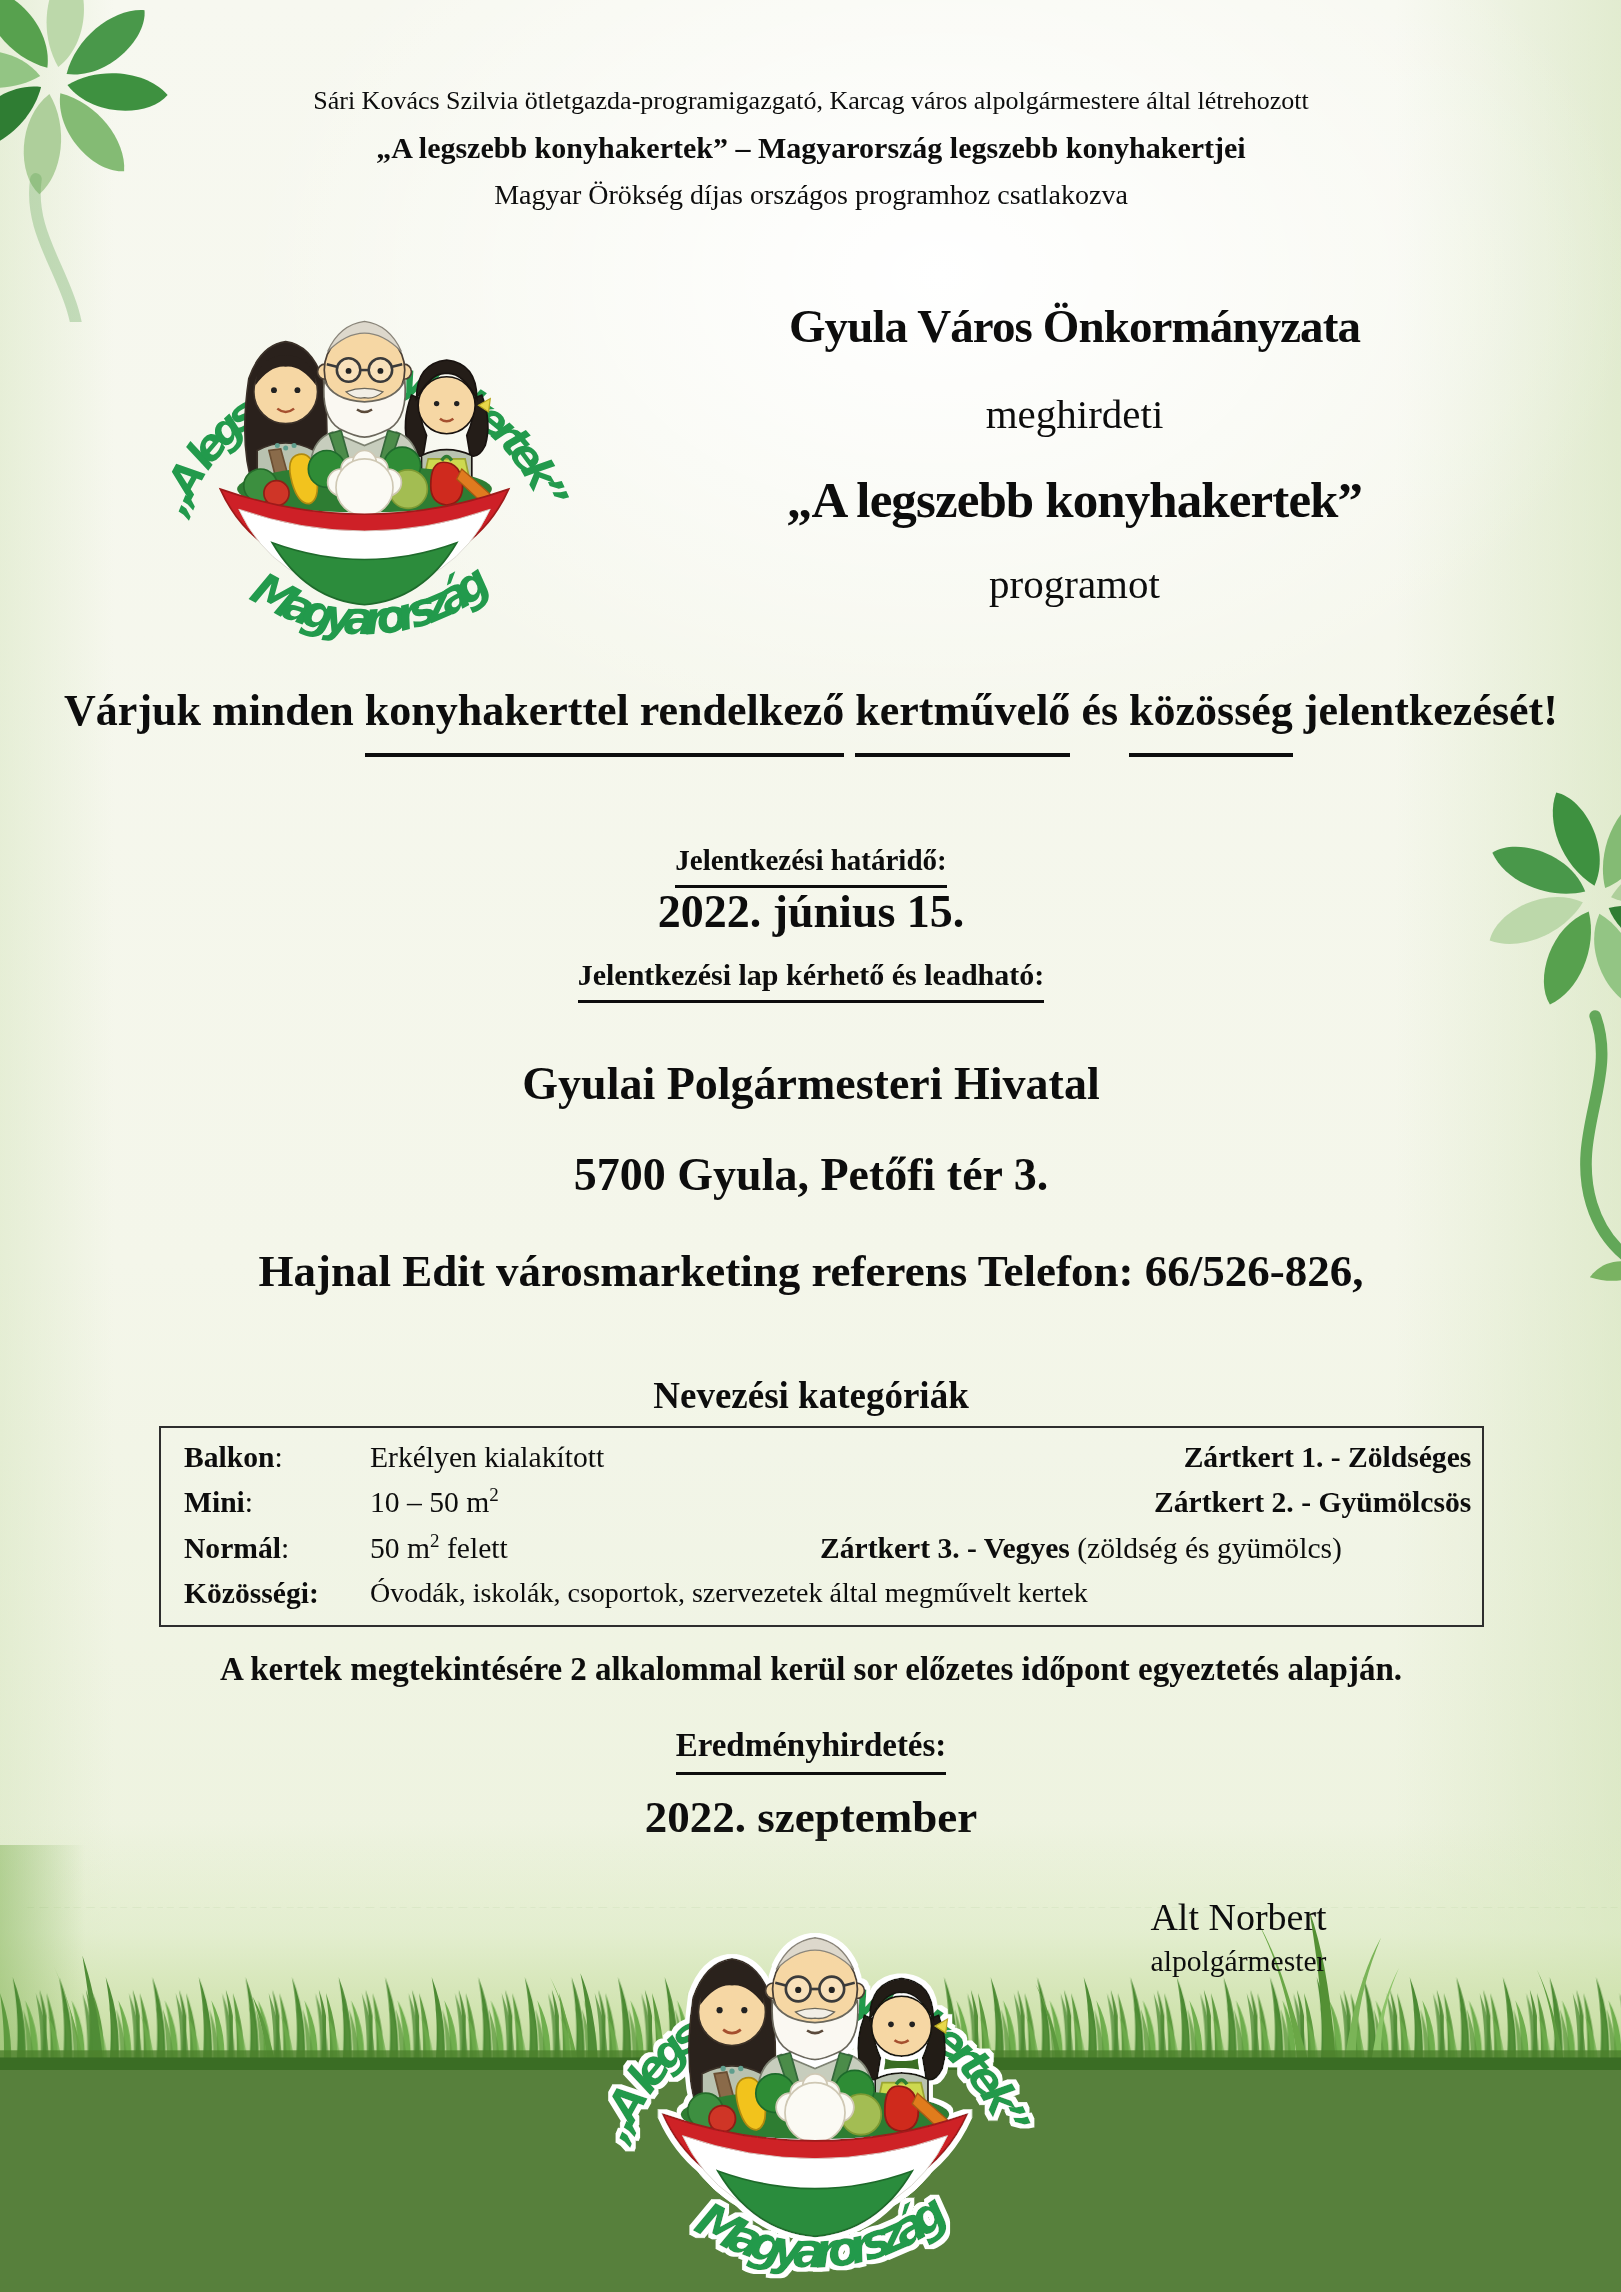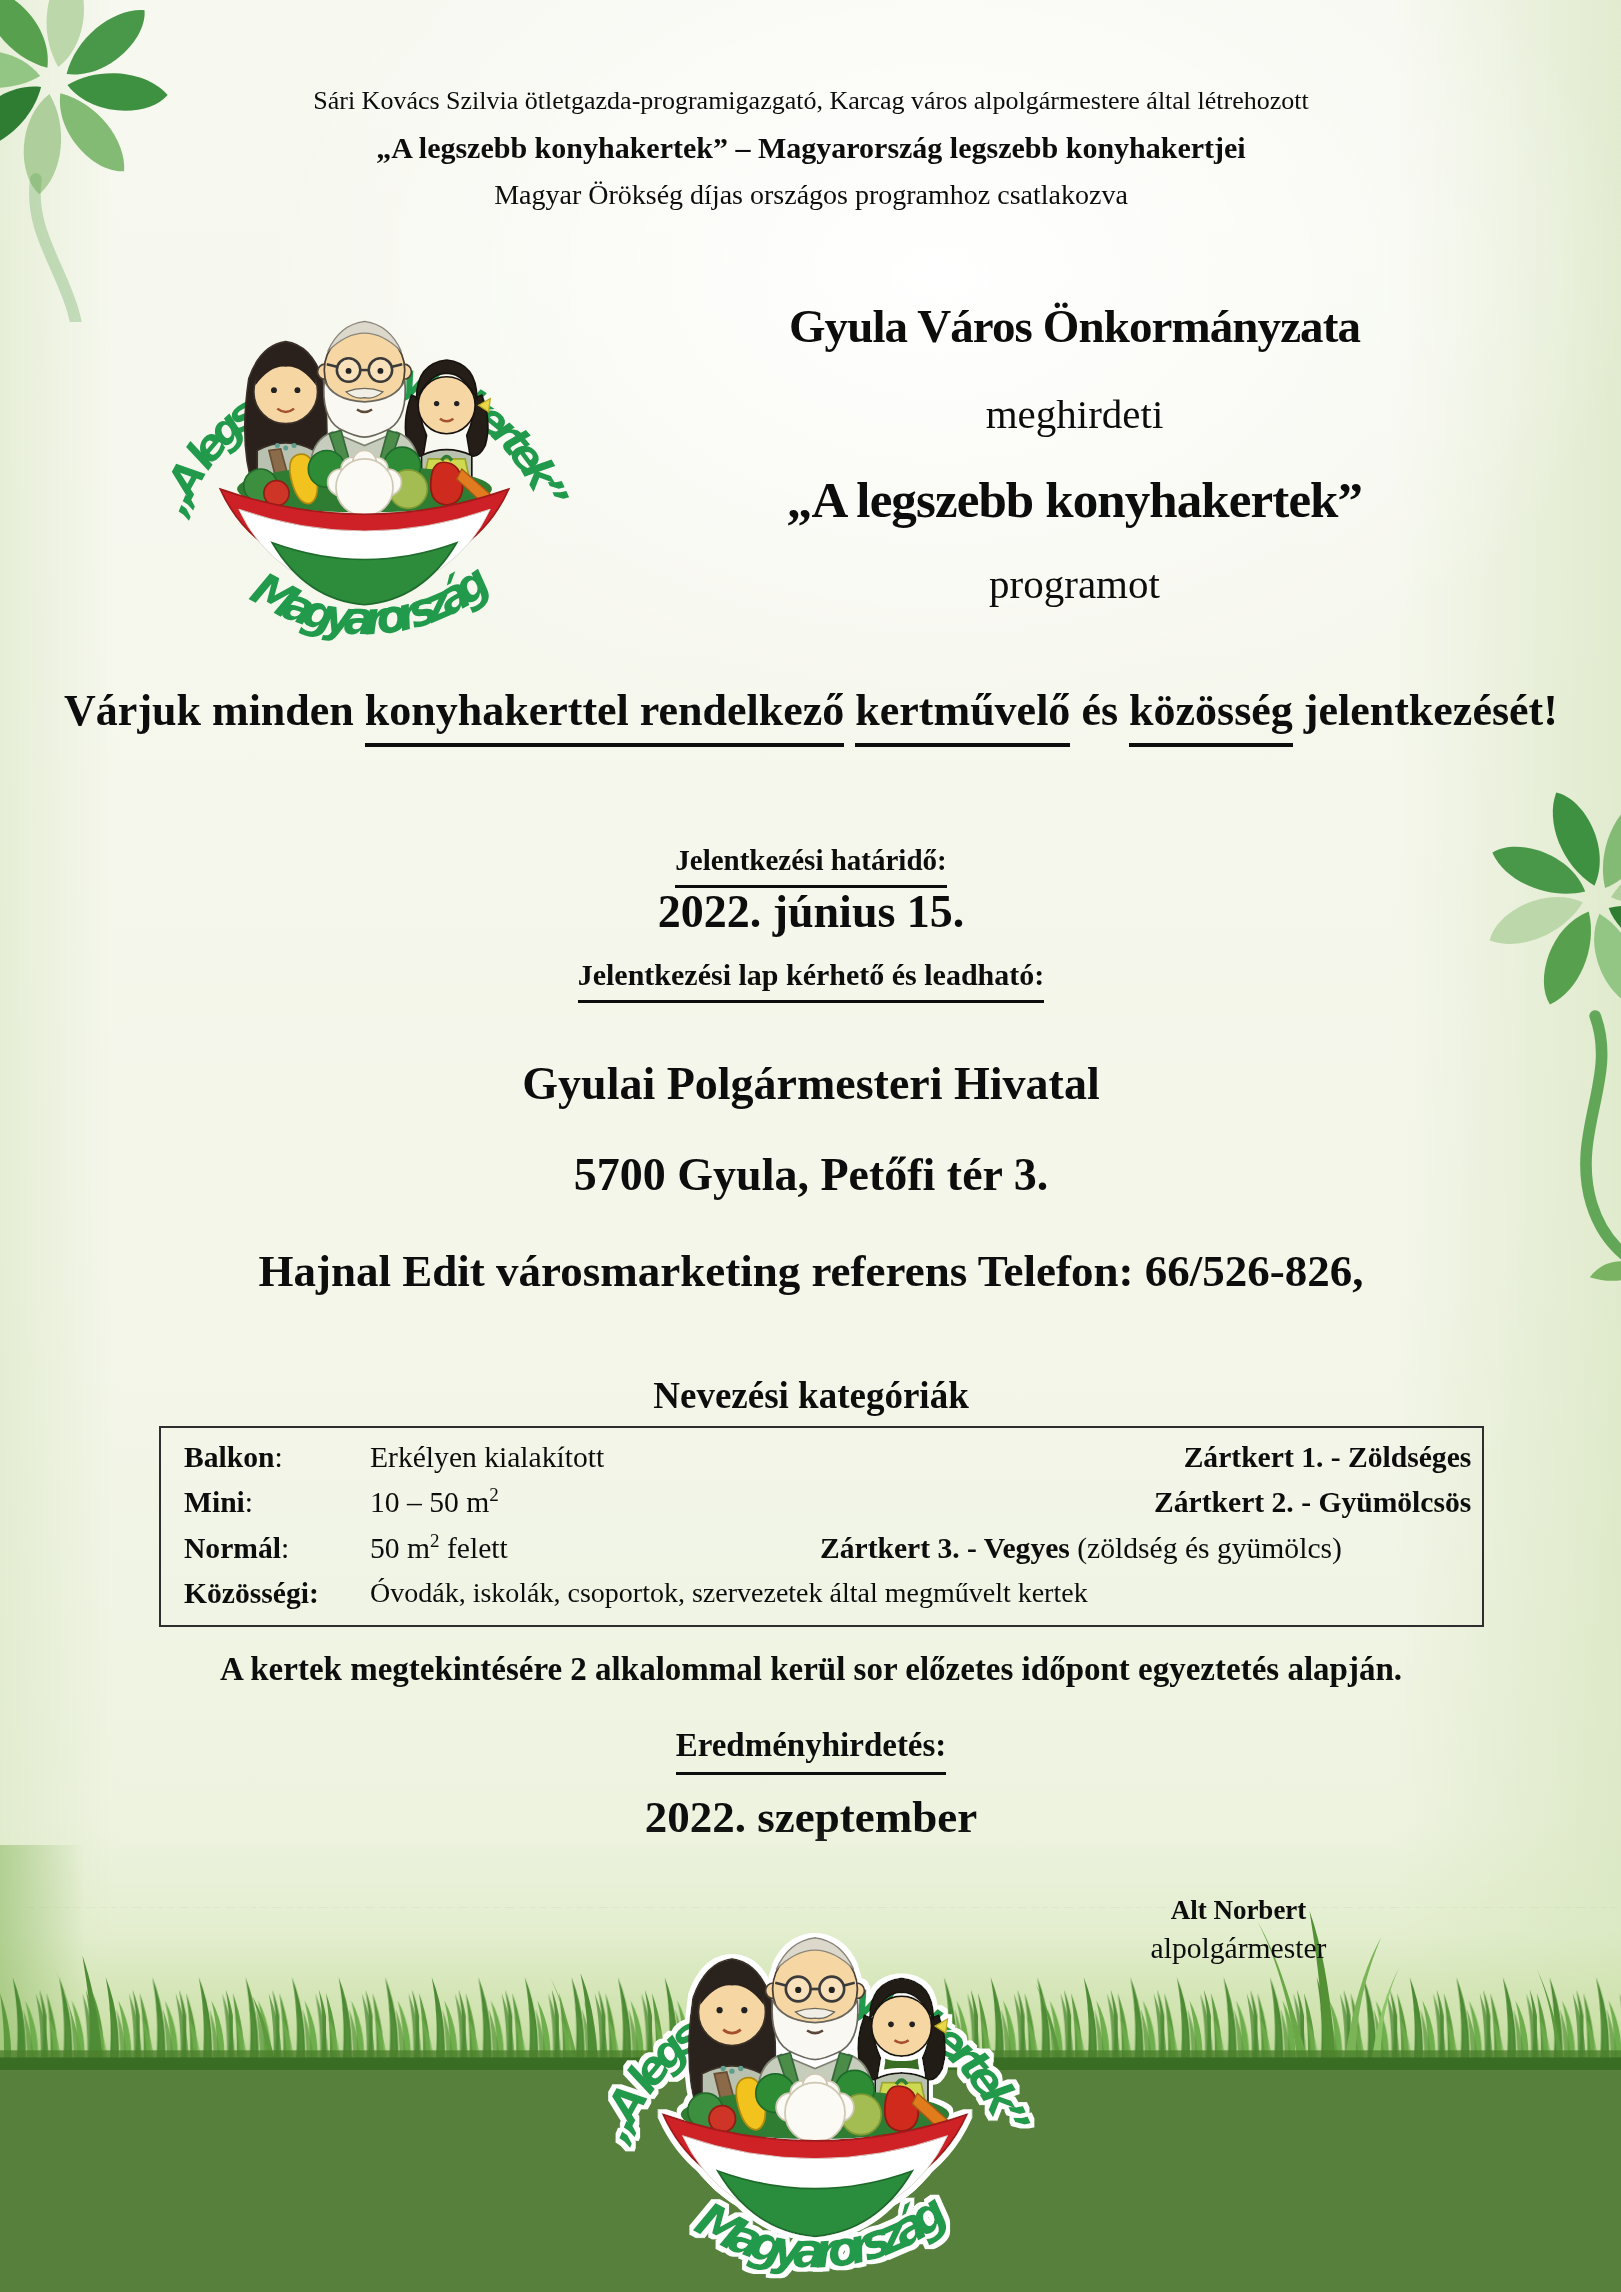--- a/index.html
+++ b/index.html
@@ -7,21 +7,21 @@
     position:relative; width:1622px; height:2293px; overflow:hidden;
     font-family:"Liberation Serif","DejaVu Serif",serif; color:#0d0d0d;
     background:
       radial-gradient(ellipse 1164px 806px at 58% 12%, #ffffff 0%, rgba(255,255,255,0) 60%),
       linear-gradient(90deg, rgba(205,224,178,.38) 0%, rgba(205,224,178,0) 7%, rgba(205,224,178,0) 86%, rgba(199,220,168,.45) 100%),
       linear-gradient(180deg,#f7f8f0 0%, #f4f6ea 55%, #eef3e0 80%, #e9f0d8 100%);
   }
   .abs{position:absolute;}
   .ctr{left:0;width:100%;text-align:center;}
   .b{font-weight:bold;text-align:right;}
-  .u{border-bottom:4.5px solid #0d0d0d;padding-bottom:8px;}
+  .u{border-bottom:4.5px solid #0d0d0d;padding-bottom:18px;}
   .u-thin{border-bottom:3.6px solid #0d0d0d;padding-bottom:9px;}
 
   .header{top:86px;z-index:3;}
   .h1{font-size:26px;margin-bottom:15px;}
   .h2{font-size:30px;font-weight:bold;margin-bottom:14.3px;}
   .h3{font-size:28px;}
 
   .announce{left:555px;top:299px;width:1039px;text-align:center;z-index:3;}
   .a1{font-size:47px;font-weight:bold;margin-bottom:37px;letter-spacing:-0.9px;}
   .a2{font-size:41px;margin-bottom:33px;}
@@ -45,21 +45,21 @@
   }
   .cat-table .cell{white-space:nowrap;}
   .cat-table .span2{grid-column:2 / 4;font-size:28px;}
   .cat-sup{font-size:19px;vertical-align:super;line-height:0;}
 
   .visit-note{top:1651px;font-size:33px;font-weight:bold;z-index:3;}
   .results-label{top:1727px;font-size:33px;font-weight:bold;}
   .results-date{top:1791px;font-size:45px;font-weight:bold;}
 
   .signature{left:1122px;top:1895px;width:233px;text-align:center;z-index:5;}
-  .sig-name{font-size:27px;font-weight:bold;margin-bottom:6.3px;}
+  .sig-name{font-size:38px;font-weight:normal;margin-bottom:6.3px;}
   .sig-title{font-size:29.6px;}
 
   .deco-top-left{left:0;top:0;width:215px;height:322px;z-index:1;}
   .deco-right{left:1461px;top:785px;width:161px;height:505px;z-index:1;}
   .left-streak{left:0;top:1845px;width:85px;height:224px;z-index:2;
     background:linear-gradient(90deg, rgba(140,185,100,.55), rgba(140,185,100,0));}
 
   .grass-fade{left:0;top:1823px;width:100%;height:244px;z-index:2;
     background:linear-gradient(180deg, rgba(230,240,210,0) 0%, rgba(219,234,194,.55) 45%, rgba(203,224,166,.9) 82%, #b9d596 100%);}
   .grass-svg{left:0;top:1891px;width:1622px;height:179px;z-index:3;}

